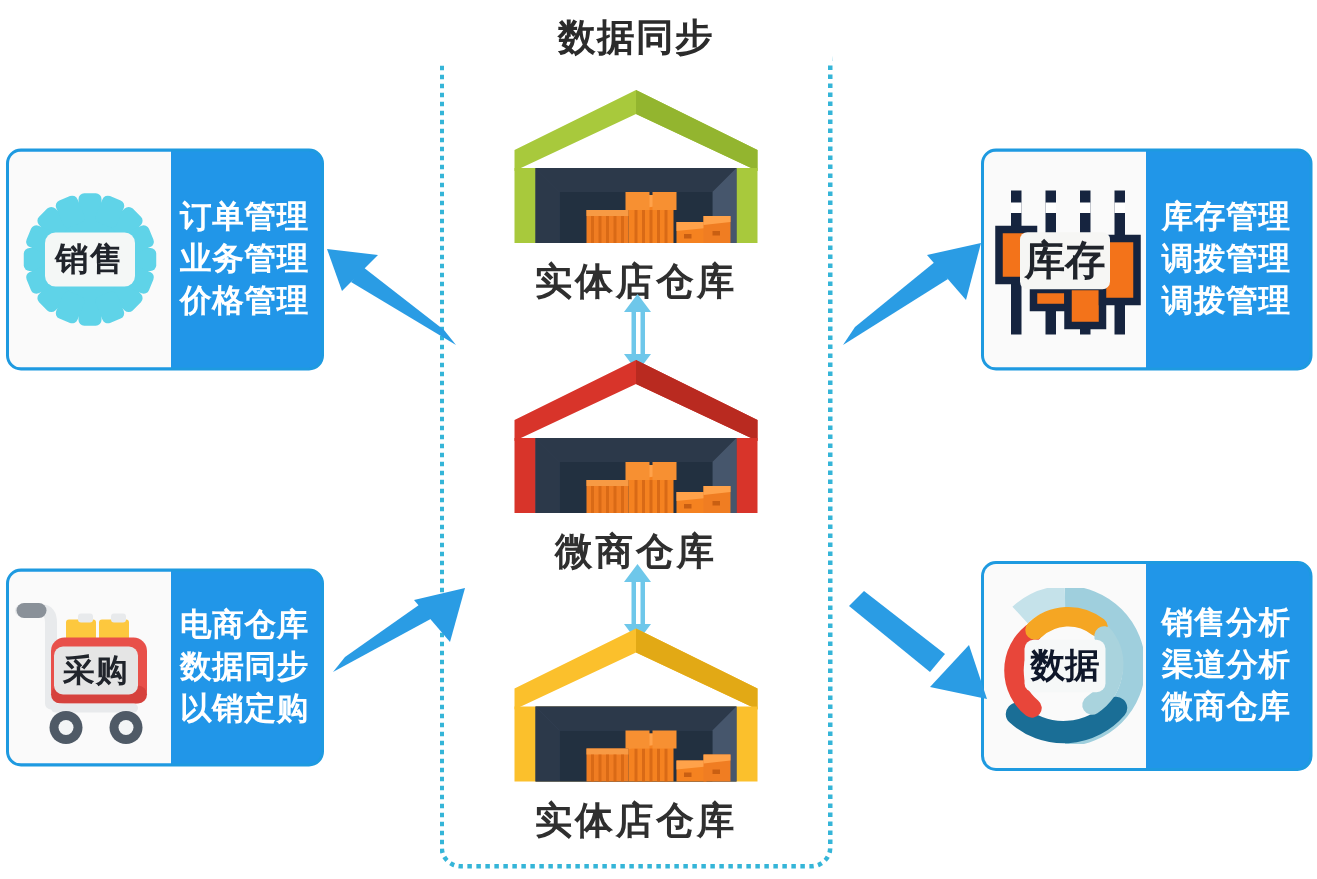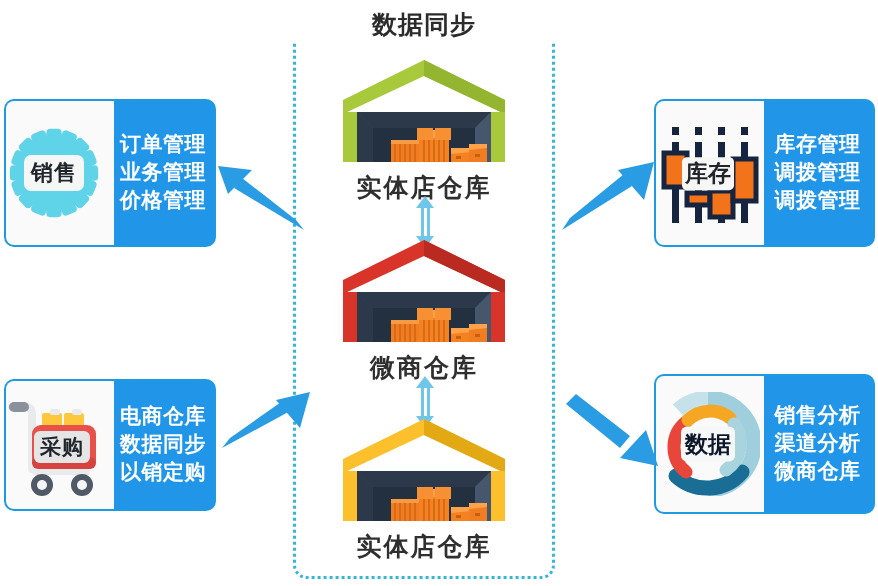--- a/index.html
+++ b/index.html
@@ -54,21 +54,21 @@
     border-radius: 10px;
     overflow: hidden;
     box-sizing: border-box;
     background: #2196e8;
   }
   .card-icon {
     width: 108px;
     background: #fafafa;
     display: flex;
     align-items: center;
-    justify-content: flex-start;
+    justify-content: center;
     position: relative;
     flex: none;
   }
   .card-text {
     flex: 1;
     background: #2196e8;
     color: #ffffff;
     display: flex;
     flex-direction: column;
     align-items: center;
@@ -123,21 +123,21 @@
 
   
   .candle-wrap { position: relative; width: 104px; height: 112px; }
   .candle-label {
     position: absolute;
     left: 50%; top: 50%;
     transform: translate(-50%, -48%);
     background: #f6f6f4;
     border-radius: 5px;
     padding: 1px 3px;
-    font-size: 23px;
+    font-size: 27px;
     font-weight: bold;
     color: #20242b;
     white-space: nowrap;
     letter-spacing: 0px;
     z-index: 5;
   }
 
   
   .donut-wrap { position: relative; width: 104px; height: 104px; }
   .donut-label {

